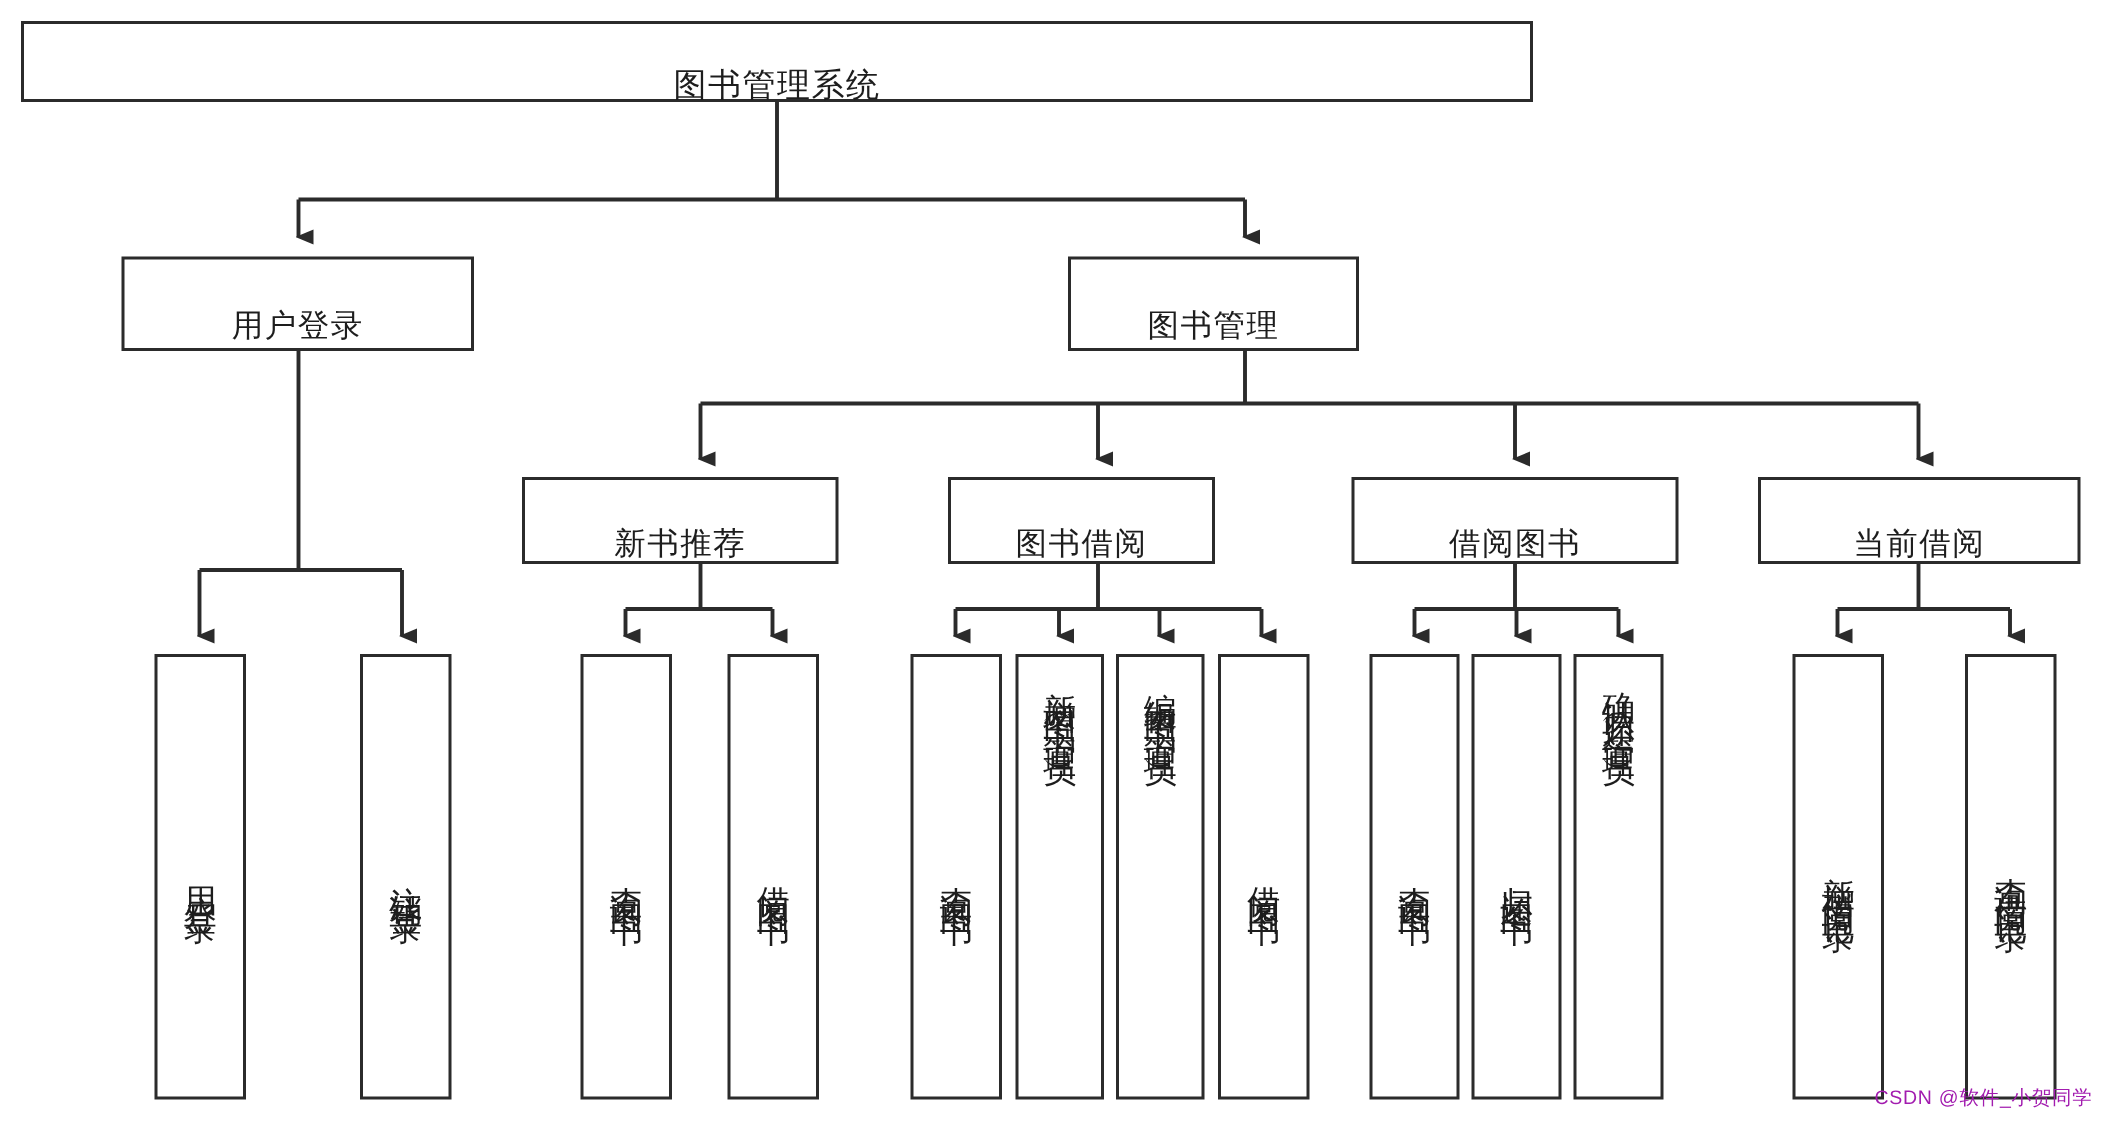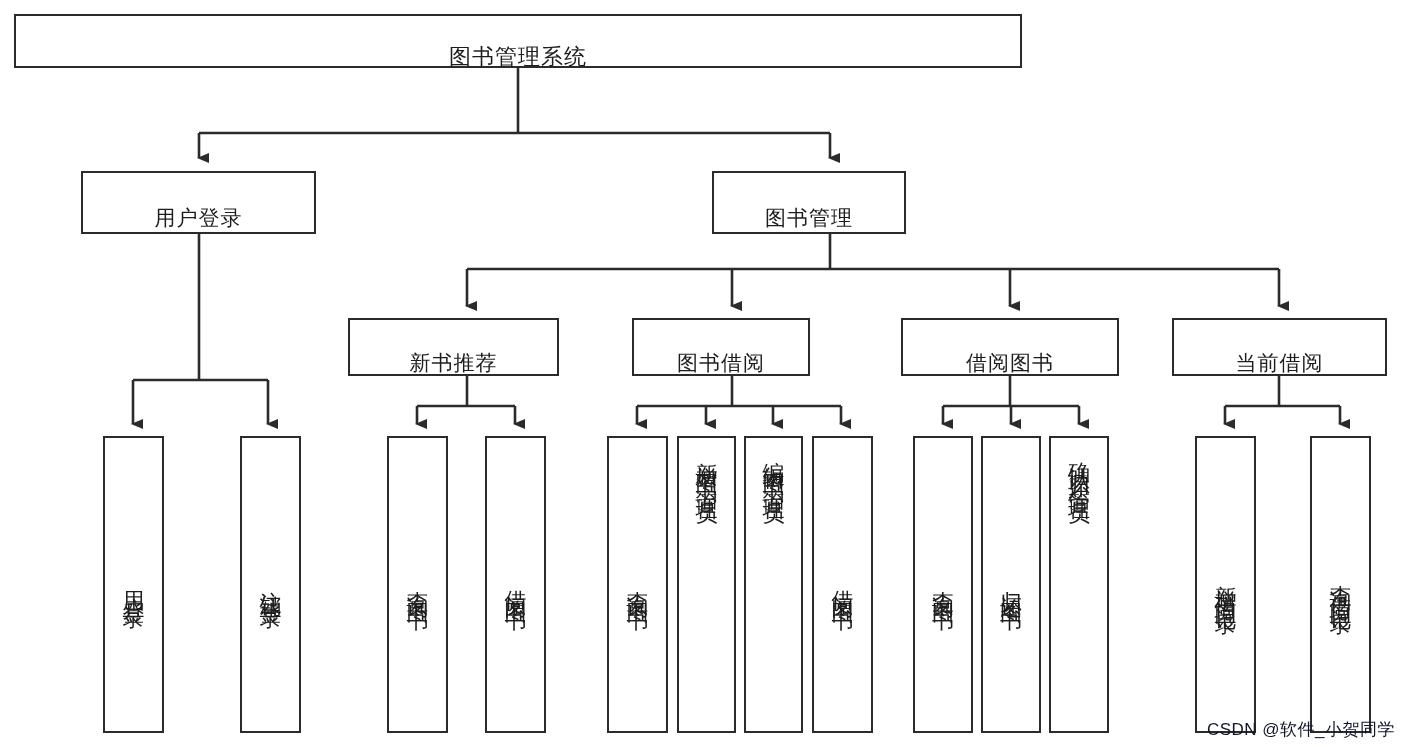--- a/index.html
+++ b/index.html
@@ -62,22 +62,22 @@
   }
   
   .node.v.mid{
     align-items:center;
     padding-top:0;
   }
   #watermark{
     position:absolute;
     right:10px;
     bottom:6px;
-    font-size:17px;
-    color:#0f172a;
+    font-size:13px;
+    color:#a21caf;
     white-space:nowrap;
     z-index:6;
     letter-spacing:.5px;
   }
 </style>
 </head>
 <body>
 
 <div id="diagram">
 

